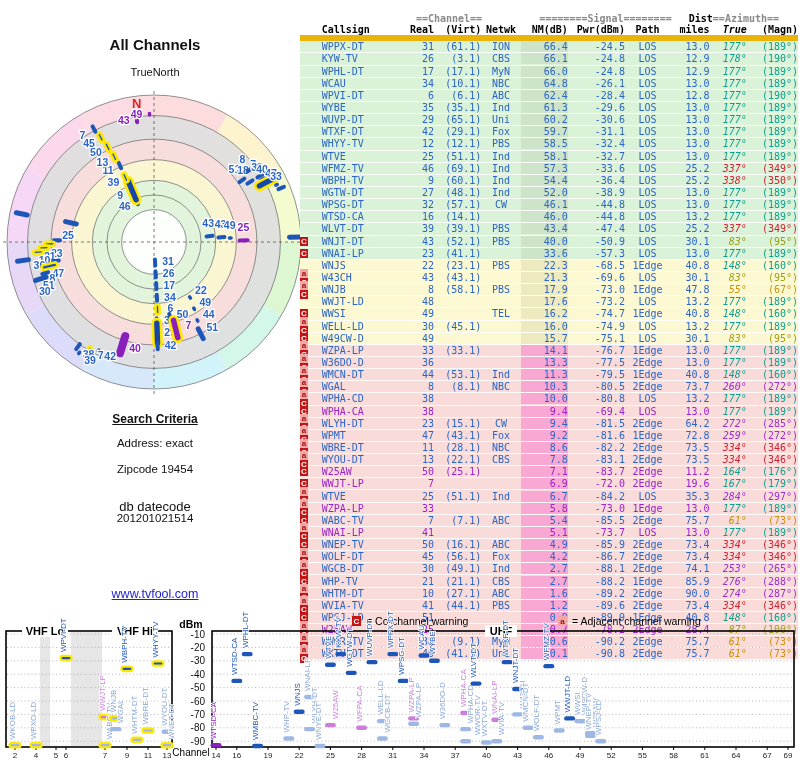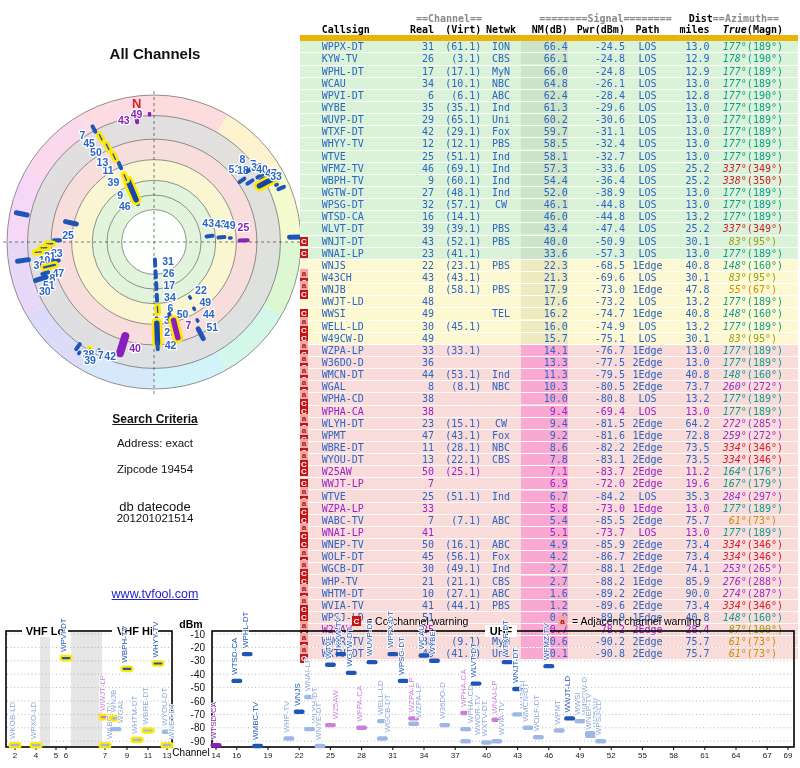--- a/index.html
+++ b/index.html
@@ -1,20 +1,20 @@
 <!DOCTYPE html>
 <html><head>
 <meta charset="utf-8">
 <style>
   html,body{margin:0;padding:0;background:#fff;}
   #page{position:relative;width:800px;height:768px;background:#fff;overflow:hidden;
         font-family:"Liberation Sans",sans-serif;}
   
   .lp-text{position:absolute;left:10px;width:290px;text-align:center;color:#111;}
-  #all-ch-title{top:45px;font-size:15px;font-weight:bold;}
+  #all-ch-title{top:36px;font-size:15px;font-weight:bold;}
   #truenorth{top:66px;font-size:11px;}
   #search-title{top:412px;font-size:12px;font-weight:bold;text-decoration:underline;}
   #addr1{top:437px;font-size:11.5px;}
   #addr2{top:450px;font-size:11.5px;}
   #addr3{top:463px;font-size:11.5px;}
   #dbc1{top:499px;font-size:13px;}
   #dbc2{top:512px;font-size:11.5px;}
   #tvfool-link{top:587px;font-size:12.5px;color:#2222cc;text-decoration:underline;cursor:pointer;}
   
   #tbl{position:absolute;left:300px;top:13px;width:498px;
@@ -26,37 +26,38 @@
   .c-mk{width:20px;display:flex;justify-content:flex-end;gap:1px;}
   .c-call{width:68px;text-align:left;padding-left:2px;}
   .c-real{width:26px;text-align:right;margin-left:20px;}
   .c-virt{width:48px;text-align:right;}
   .c-net{width:40px;text-align:center;}
   .c-nm{width:48px;text-align:right;}
   .c-pwr{width:58px;text-align:right;}
   .c-path{width:46px;text-align:center;}
   .c-dist{width:40px;text-align:right;}
   .c-true{width:38px;text-align:right;font-style:italic;}
-  .c-magn{width:52px;text-align:left;}
+  .c-magn{width:52px;text-align:right;}
   .trow{border-bottom:1px solid rgba(255,255,255,0.85);}
   .bg-g{background:#daf2d8;}  .bg-g .c-nm{background:#cde4c9;}
   .bg-y{background:#fcf9d2;}  .bg-y .c-nm{background:#eeeabf;}
   .bg-p{background:#f9dcda;}  .bg-p .c-nm{background:#f9a8d4;}
   .blue{color:#2b65c4;} .purp{color:#9a22cc;}
   .mk-a,.mk-C{font-size:8px;font-weight:bold;width:8px;height:9px;line-height:9px;text-align:center;
               font-family:"Liberation Sans",sans-serif;}
   .mk-a{background:#f2a6a6;color:#a01010;}
   .mk-C{background:#c51414;color:#ffffff;}
   svg text{font-family:"Liberation Sans",sans-serif;}
 </style>
 </head>
 <body>
 <div id="page">
 
 <div class="lp-text" id="all-ch-title">All Channels</div>
+<div class="lp-text" id="truenorth">TrueNorth</div>
 <div id="polar-holder" style="position:absolute;left:2px;top:84px;"><svg width="310" height="314" viewBox="0 0 310 314">
         <path d="M152,158 L152,11 A147,147 0 0 1 225.5,30.69426564368753 Z" fill="#fcdcdc" stroke="none"></path>
         <path d="M152,158 L225.5,30.69426564368753 A147,147 0 0 1 279.3057343563125,84.50000000000001 Z" fill="#fdf3cf" stroke="none"></path>
         <path d="M152,158 L279.3057343563125,84.50000000000001 A147,147 0 0 1 299,158 Z" fill="#f3fbcf" stroke="none"></path>
         <path d="M152,158 L299,158 A147,147 0 0 1 279.3057343563125,231.5 Z" fill="#dcf7d2" stroke="none"></path>
         <path d="M152,158 L279.3057343563125,231.5 A147,147 0 0 1 225.5,285.3057343563125 Z" fill="#d3f7e8" stroke="none"></path>
         <path d="M152,158 L225.5,285.3057343563125 A147,147 0 0 1 152,305 Z" fill="#d3f3fa" stroke="none"></path>
         <path d="M152,158 L152,305 A147,147 0 0 1 78.50000000000003,285.3057343563125 Z" fill="#d8e8fb" stroke="none"></path>
         <path d="M152,158 L78.50000000000003,285.3057343563125 A147,147 0 0 1 24.694265643687515,231.5 Z" fill="#dcdcfa" stroke="none"></path>
         <path d="M152,158 L24.694265643687515,231.5 A147,147 0 0 1 5,158.00000000000003 Z" fill="#e8d8f8" stroke="none"></path>

